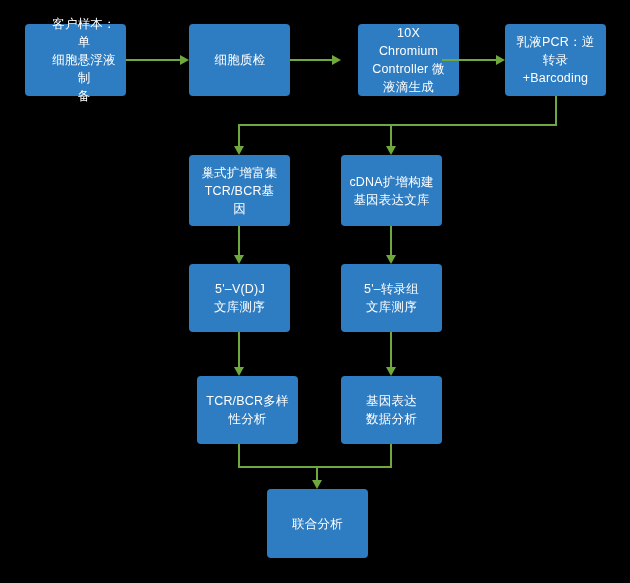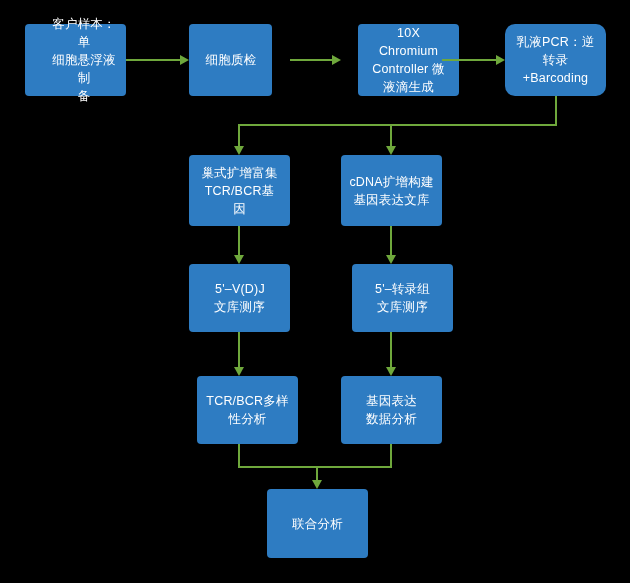--- a/index.html
+++ b/index.html
@@ -56,42 +56,42 @@
 </style>
 </head>
 <body>
 
 <div id="canvas">
 
   <div class="node" style="left:25px; top:24px; width:101px; height:72px;padding-left:24px;">客户样本：单
 细胞悬浮液制
 备</div>
 
-  <div class="node" style="left:189px; top:24px; width:83px; height:72px;padding-left:8px;">细胞质检</div>
+  <div class="node" style="left:189px; top:24px; width:101px; height:72px;padding-left:8px;">细胞质检</div>
 
   <div class="node" style="left:336px; top:24px; width:101px; height:72px;margin-left:22px;">10X
 Chromium
 Controller 微
 液滴生成</div>
 
-  <div class="node" style="left:505px; top:24px; width:101px; height:72px;border-radius:10px;">乳液PCR：逆
+  <div class="node" style="left:505px; top:24px; width:101px; height:72px;">乳液PCR：逆
 转录
 +Barcoding</div>
 
   <div class="node" style="left:189px; top:155px; width:101px; height:71px;">巢式扩增富集
 TCR/BCR基
 因</div>
 
   <div class="node" style="left:341px; top:155px; width:101px; height:71px;">cDNA扩增构建
 基因表达文库</div>
 
   <div class="node" style="left:189px; top:264px; width:101px; height:68px;text-align:right;">5'–V(D)J
 文库测序</div>
 
-  <div class="node" style="left:352px; top:264px; width:101px; height:68px;">5'–转录组
+  <div class="node" style="left:341px; top:264px; width:101px; height:68px;">5'–转录组
 文库测序</div>
 
   <div class="node" style="left:189px; top:376px; width:101px; height:68px;margin-left:8px;">TCR/BCR多样
 性分析</div>
 
   <div class="node" style="left:267px; top:489px; width:101px; height:69px;">联合分析</div>
 
   <div class="node" style="left:341px; top:376px; width:101px; height:68px;">基因表达
 数据分析</div>
 

